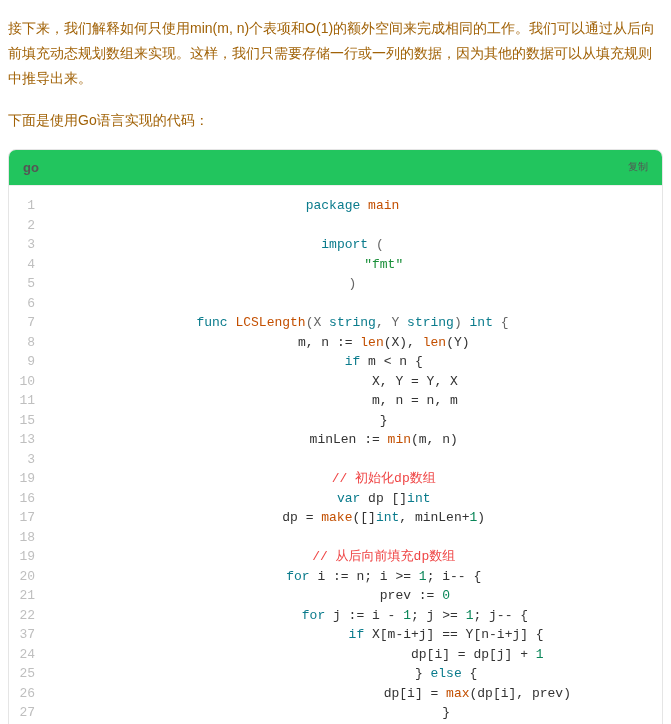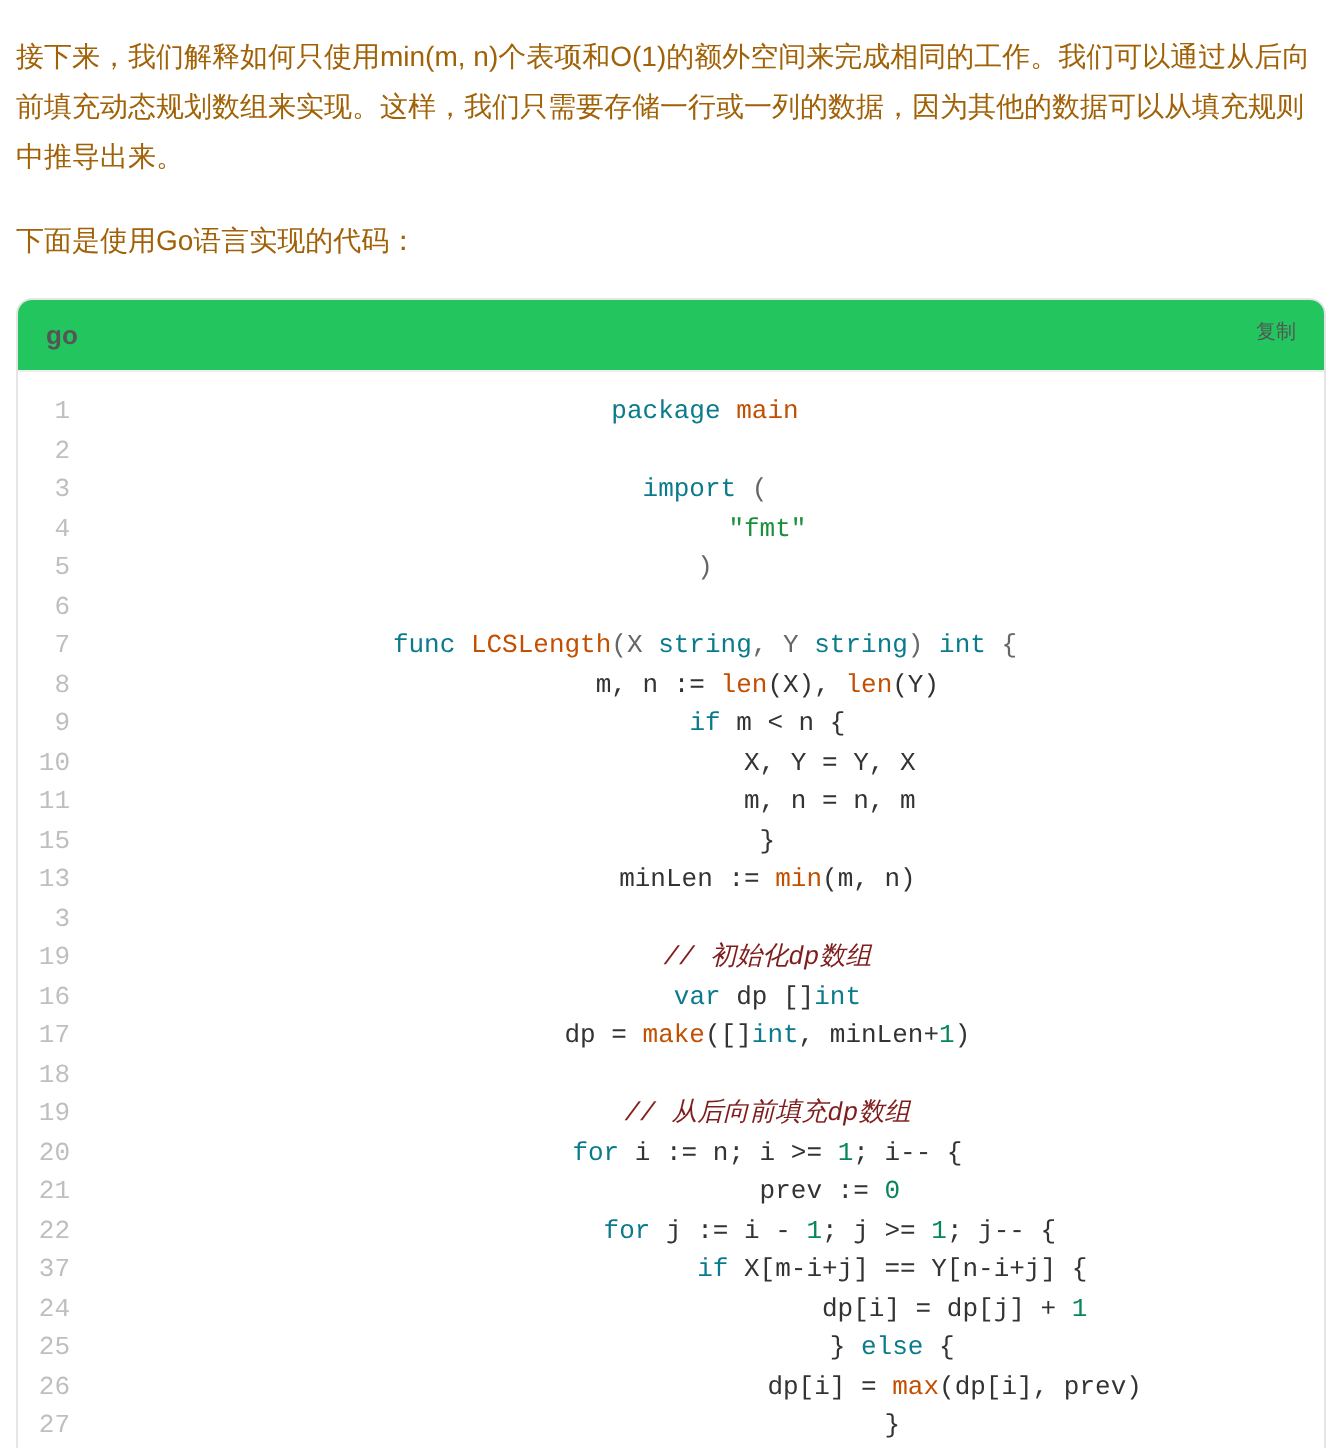--- a/index.html
+++ b/index.html
@@ -57,21 +57,21 @@
     .gutter div { padding: 0 8px 0 0; }
     .lines {
       padding: 10px 12px;
       flex: 1;
       white-space: pre;
       overflow-x: auto;
     }
     .lines .row { min-height: 1.5em; text-align: center; }
     .tok-kw { color: #0a7b8c; }
     .tok-str { color: #1a8f3a; }
-    .tok-comment { color: #7f1d1d; font-style: italic; }
+    .tok-comment { color: #ef4444; }
     .tok-name { color: #c34f00; }          
     .tok-punc { color: #666; }
     .tok-const { color: #098658; }
   </style>
 </head>
 <body>
 
 <p class="para">接下来，我们解释如何只使用min(m, n)个表项和O(1)的额外空间来完成相同的工作。我们可以通过从后向前填充动态规划数组来实现。这样，我们只需要存储一行或一列的数据，因为其他的数据可以从填充规则中推导出来。</p>
 <p class="para">下面是使用Go语言实现的代码：</p>
 

